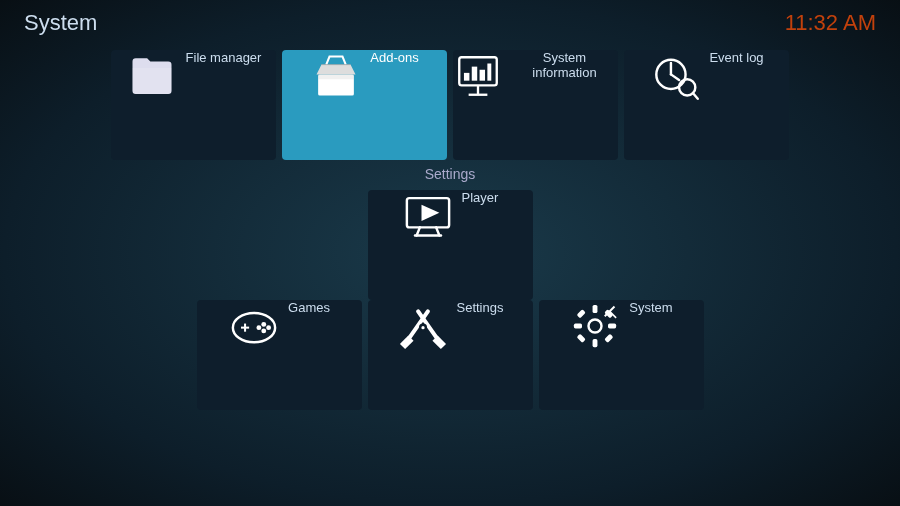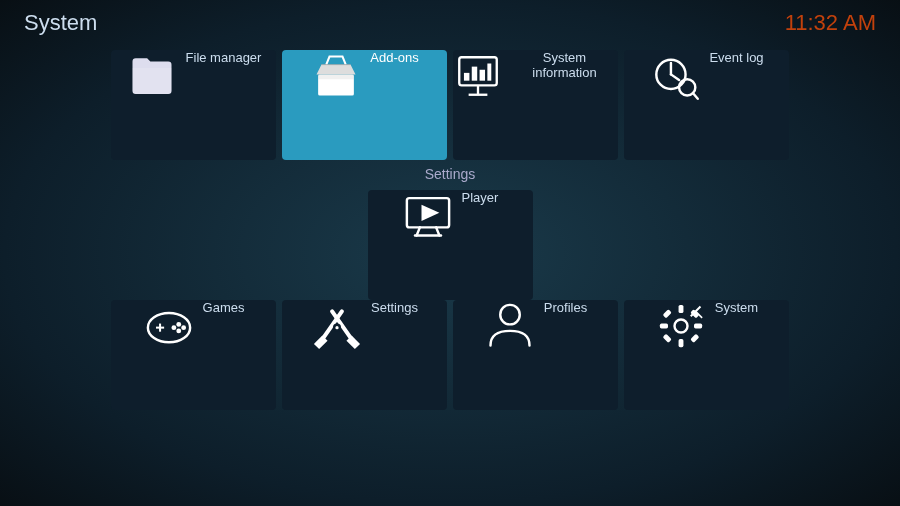--- a/index.html
+++ b/index.html
@@ -211,28 +211,20 @@
         <line x1="10" y1="54" x2="14" y2="50" stroke="#fff" stroke-width="9" stroke-linecap="square"></line>
         <line x1="26" y1="14" x2="54" y2="54" stroke="#fff" stroke-width="5" stroke-linecap="round"></line>
         <line x1="54" y1="54" x2="50" y2="50" stroke="#fff" stroke-width="9" stroke-linecap="square"></line>
 
         <circle cx="32" cy="34" r="5" fill="#0e1e2c"></circle>
         <circle cx="32" cy="34" r="2" fill="#fff"></circle>
       </svg>
       <span class="tile-label">Settings</span>
     </div>
 
-    <div class="tile">
-      <svg class="icon-svg" viewBox="0 0 64 64">
-
-        <circle cx="32" cy="18" r="12" fill="none" stroke="#fff" stroke-width="3"></circle>
-        <path d="M8 56 Q8 38 32 38 Q56 38 56 56" fill="none" stroke="#fff" stroke-width="3" stroke-linecap="round"></path>
-      </svg>
-      <span class="tile-label">Profiles</span>
-    </div>
 
     <div class="tile">
       <svg class="icon-svg" viewBox="0 0 64 64">
 
         <circle cx="32" cy="32" r="8" fill="none" stroke="#fff" stroke-width="3"></circle>
 
         <rect x="29" y="6" width="6" height="10" rx="2" fill="#fff"></rect>
         <rect x="29" y="48" width="6" height="10" rx="2" fill="#fff"></rect>
         <rect x="6" y="29" width="10" height="6" rx="2" fill="#fff"></rect>
         <rect x="48" y="29" width="10" height="6" rx="2" fill="#fff"></rect>

